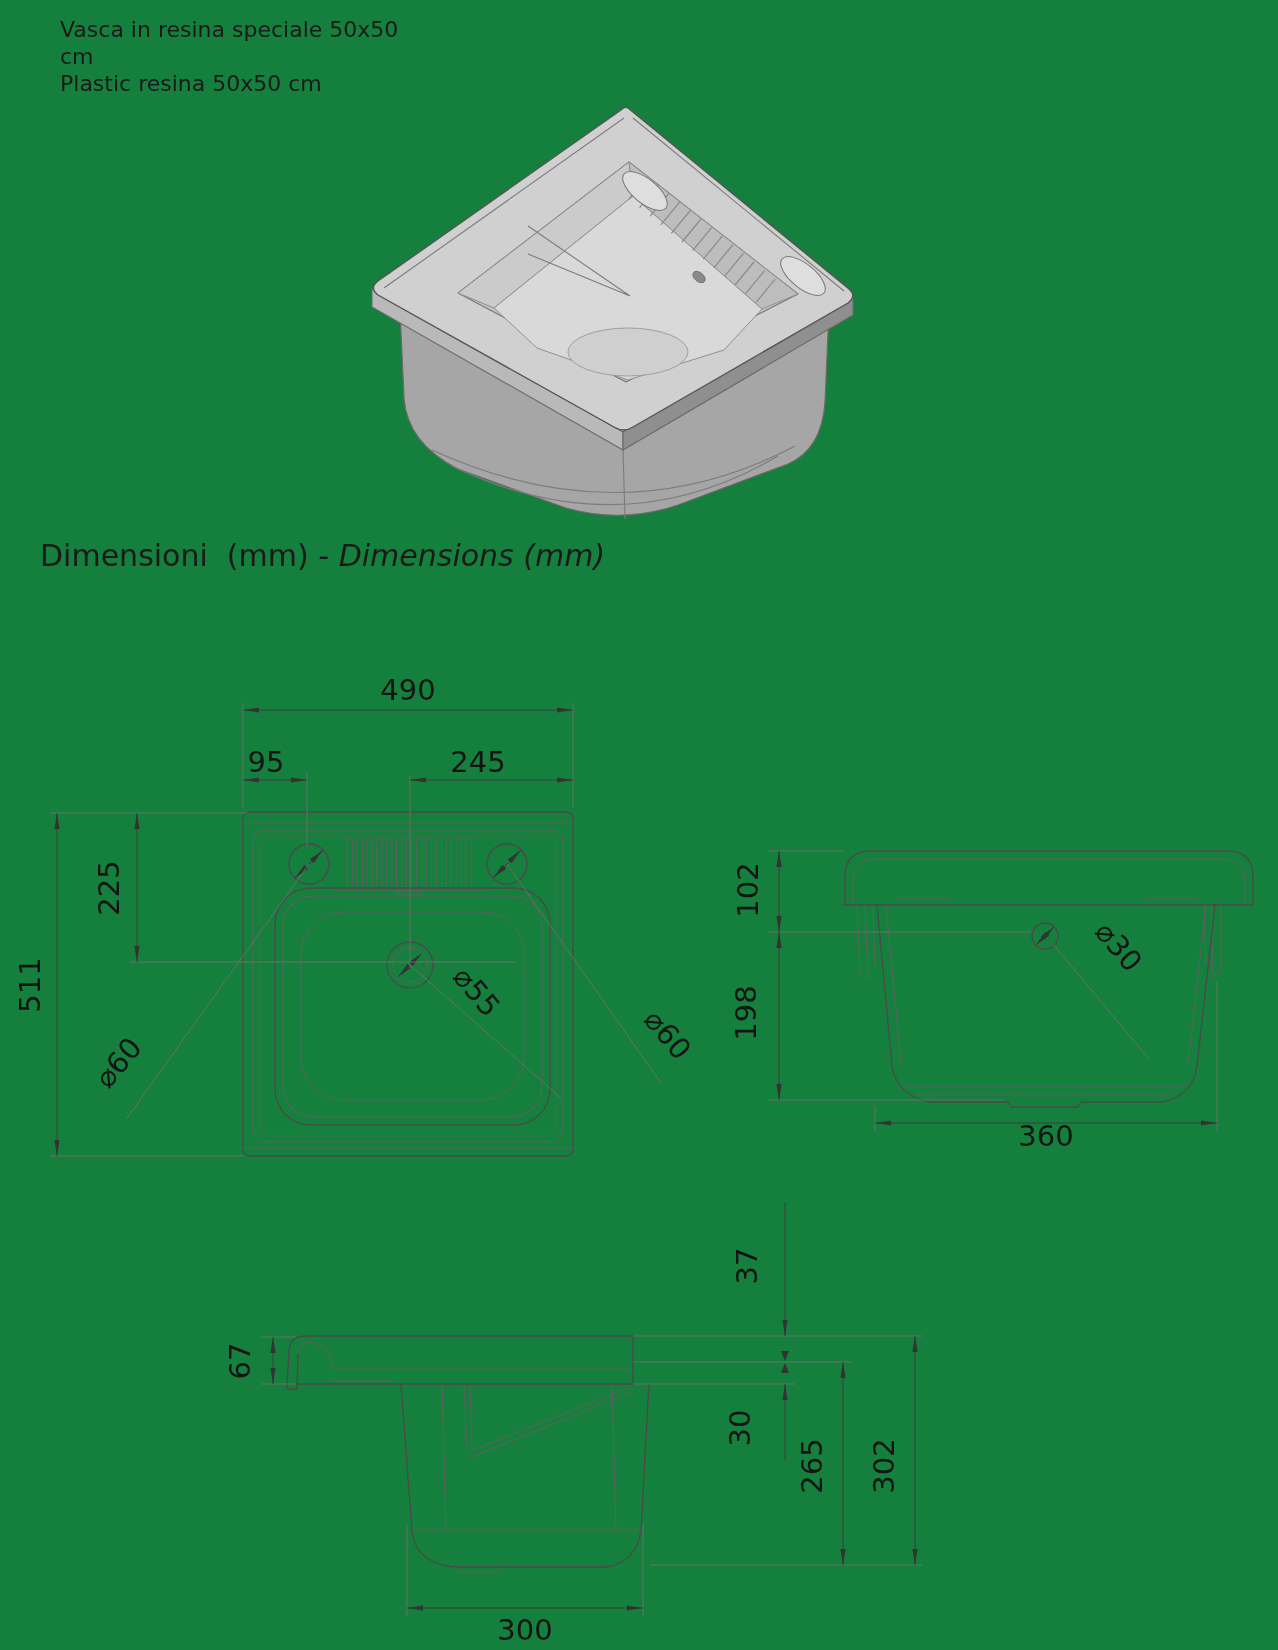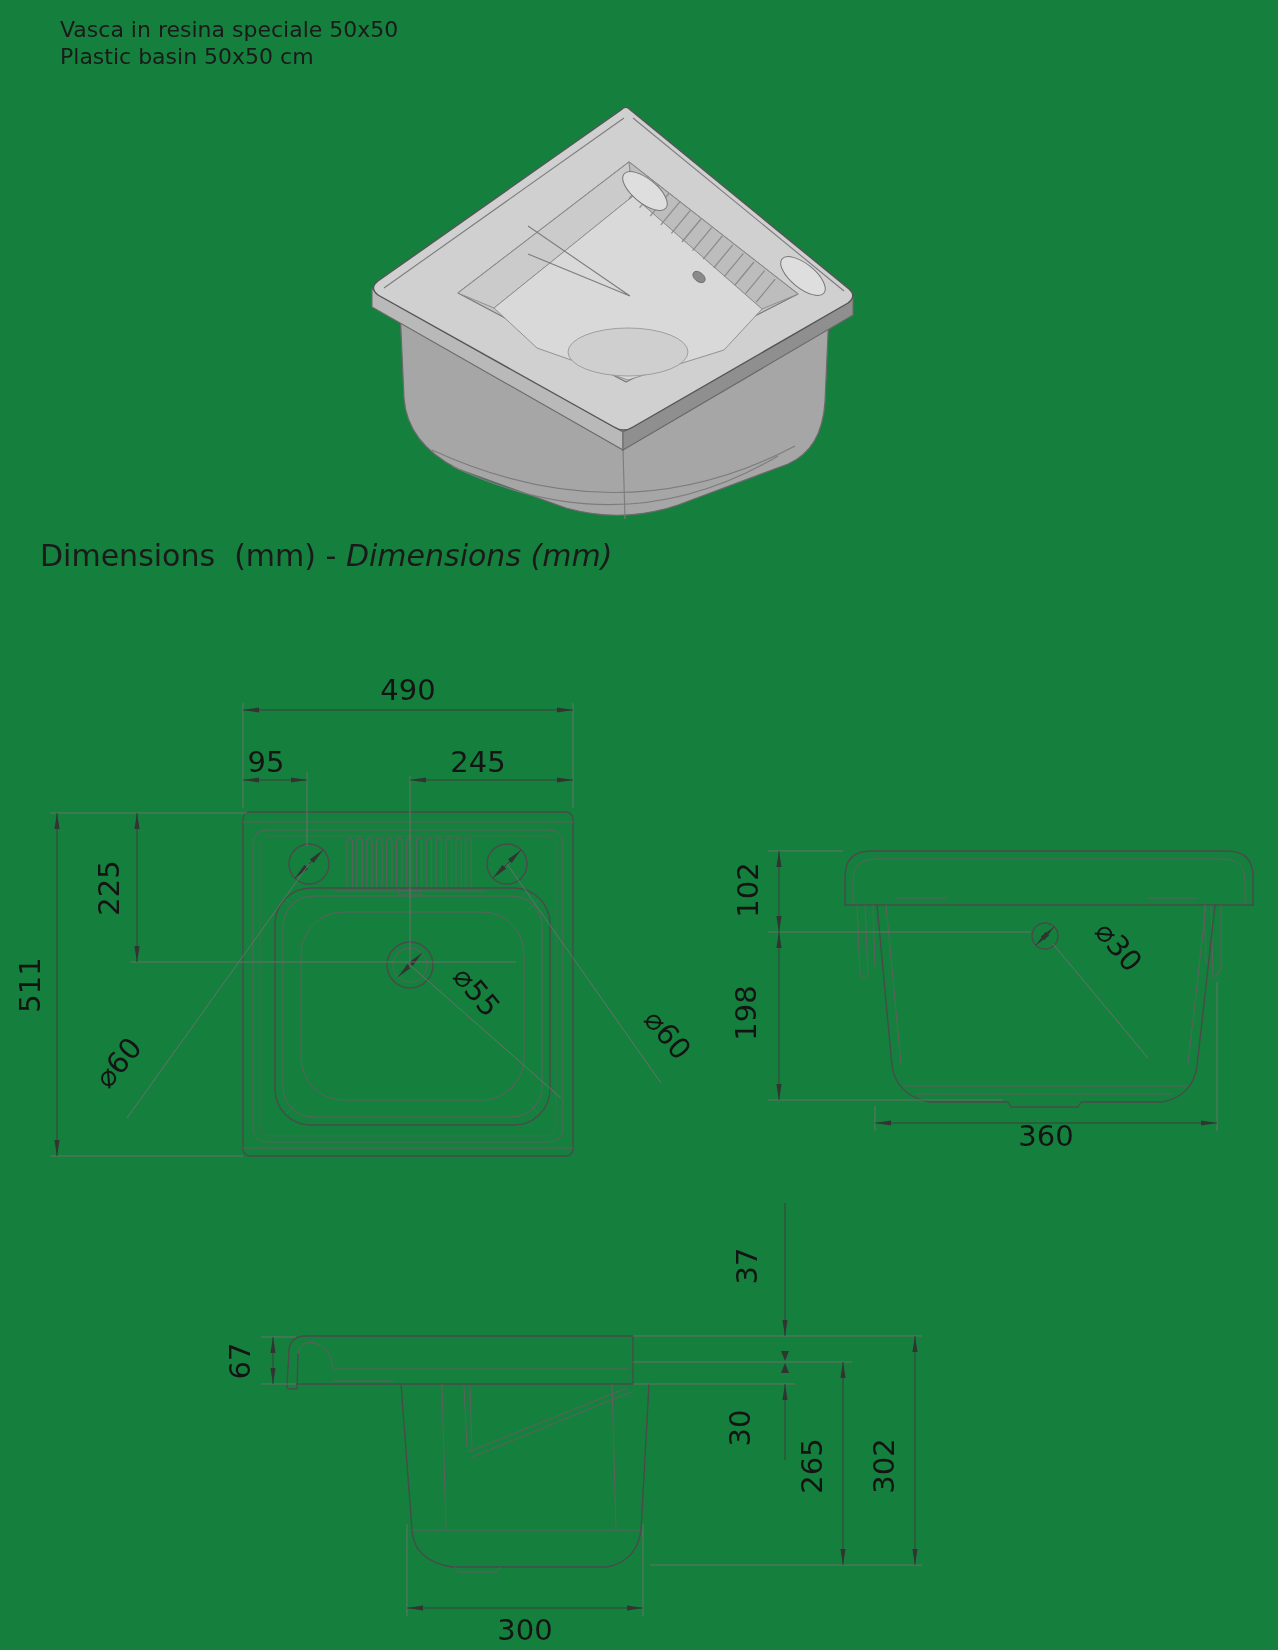--- a/index.html
+++ b/index.html
@@ -17,21 +17,22 @@
   text{fill:#141414;font-size:29px;font-family:"DejaVu Sans", sans-serif;}
   .r3d-line{fill:none;stroke:#7c7c7c;stroke-width:1.1;}
 </style>
 </head>
 <body>
 
 <div class="page">
 
   <div class="titles">
     <div>Vasca in resina speciale 50x50</div>
-    <div>Plastic basin 50x50 cm</div>
+    <div>cm</div>
+    <div>Plastic resina 50x50 cm</div>
   </div>
 
   <svg style="left:330px;top:80px" width="560" height="450" viewBox="330 80 560 450">
     <g>
       <path d="M400,310 L404,398 Q407,443 458,469 L566,508 Q622,524 678,505 L788,464 Q822,449 825,402 L829,312 Z" fill="#a6a6a6" stroke="#6a6a6a" stroke-width="1.2"></path>
       <path class="r3d-line" d="M432,450 Q622,537 795,446"></path>
       <path class="r3d-line" d="M452,466 Q622,548 778,456"></path>
       <path class="r3d-line" d="M623,449 L625,519"></path>
     </g>
     <g>
@@ -64,21 +65,21 @@
         <path d="M764.6,270.6 l-19,23"></path>
       <path d="M775.2,279.2 l-19,23"></path>
     </g>
     <g>
       <ellipse cx="645" cy="191" rx="27" ry="12" transform="rotate(39 645 191)" fill="#dedede" stroke="#777" stroke-width="1"></ellipse>
       <ellipse cx="803" cy="276" rx="27" ry="12" transform="rotate(39 803 276)" fill="#dedede" stroke="#777" stroke-width="1"></ellipse>
       <ellipse cx="699" cy="277" rx="7" ry="4.5" transform="rotate(39 699 277)" fill="#8a8a8a" stroke="#666" stroke-width="0.8"></ellipse>
     </g>
   </svg>
 
-  <div class="heading"><span>Dimensions  (mm) - </span><span class="it">Dimensions (mm)</span></div>
+  <div class="heading"><span>Dimensioni  (mm) - </span><span class="it">Dimensions (mm)</span></div>
 
   <svg style="left:0;top:600px" width="1278" height="1050" viewBox="0 600 1278 1050">
     <defs>
       <marker id="arr" viewBox="0 0 16 6" refX="16" refY="3" markerWidth="16" markerHeight="6" markerUnits="userSpaceOnUse" orient="auto-start-reverse">
         <path d="M16,3 L0,0.4 L0,5.6 Z" fill="#333"></path>
       </marker>
     </defs>
 
     <g>
       <g>

